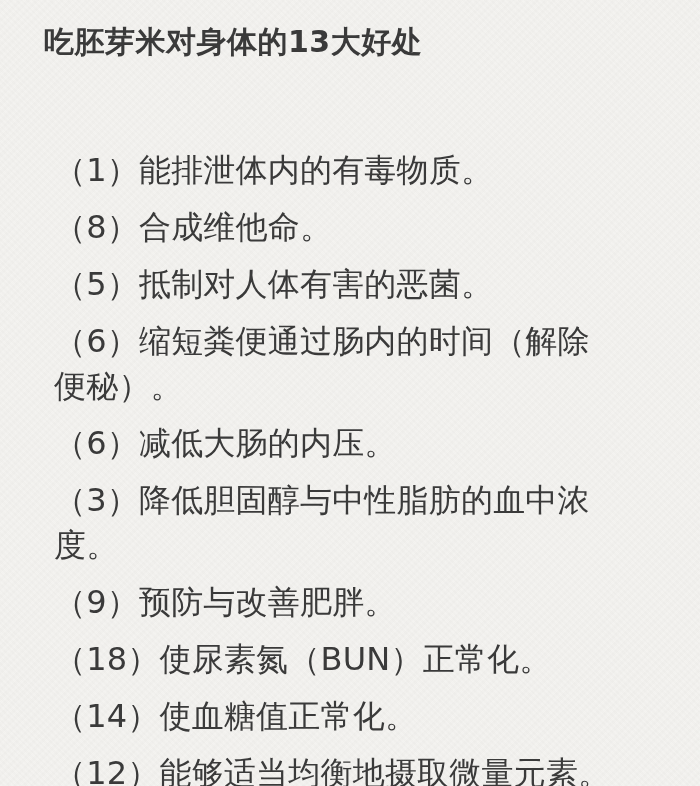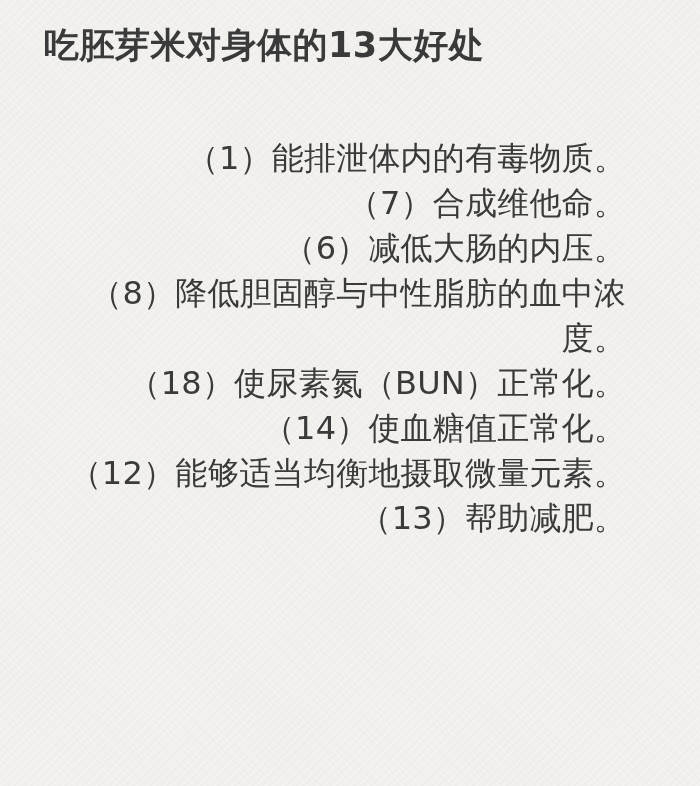--- a/index.html
+++ b/index.html
@@ -16,21 +16,21 @@
     background-image:
       repeating-linear-gradient(45deg,  rgba(255,255,255,0.05) 0px, rgba(255,255,255,0.05) 2px, rgba(0,0,0,0.008) 2px, rgba(0,0,0,0.008) 4px),
       repeating-linear-gradient(-45deg, rgba(255,255,255,0.04) 0px, rgba(255,255,255,0.04) 3px, rgba(0,0,0,0.006) 3px, rgba(0,0,0,0.006) 6px);
     font-family: "DejaVu Sans", "Liberation Sans", sans-serif;
     color: #3a3a3a;
   }
   .page-title {
     position: absolute;
     left: 44px;
     top: 22px;
-    font-size: 35px;
+    font-size: 30px;
     font-weight: 600;
     letter-spacing: 0.5px;
     color: #3a3a3a;
     white-space: nowrap;
   }
   .benefit-list {
     position: absolute;
     left: 42px;
     top: 136px;
     width: 584px;
@@ -40,32 +40,34 @@
     font-size: 32px;
     font-weight: 500;
     line-height: 45px;
     color: #3a3a3a;
     letter-spacing: 0.2px;
     
     line-break: strict;
     word-break: normal;
   }
   .benefit-list li {
-    margin: 0;
+    margin: 12px;
     padding: 0;
-    text-align: right;
   }
 </style>
 </head>
 <body>
 
 <div class="page-title">吃胚芽米对身体的13大好处</div>
 
 <ul class="benefit-list">
   <li>（1）能排泄体内的有毒物质。</li>
-  <li>（7）合成维他命。</li>
+  <li>（8）合成维他命。</li>
+  <li>（5）抵制对人体有害的恶菌。</li>
+  <li>（6）缩短粪便通过肠内的时间（解除便秘）。</li>
   <li>（6）减低大肠的内压。</li>
-  <li>（8）降低胆固醇与中性脂肪的血中浓度。</li>
+  <li>（3）降低胆固醇与中性脂肪的血中浓度。</li>
+  <li>（9）预防与改善肥胖。</li>
   <li>（18）使尿素氮（BUN）正常化。</li>
   <li>（14）使血糖值正常化。</li>
   <li>（12）能够适当均衡地摄取微量元素。</li>
   <li>（13）帮助减肥。</li>
 </ul>
 
 </body></html>

